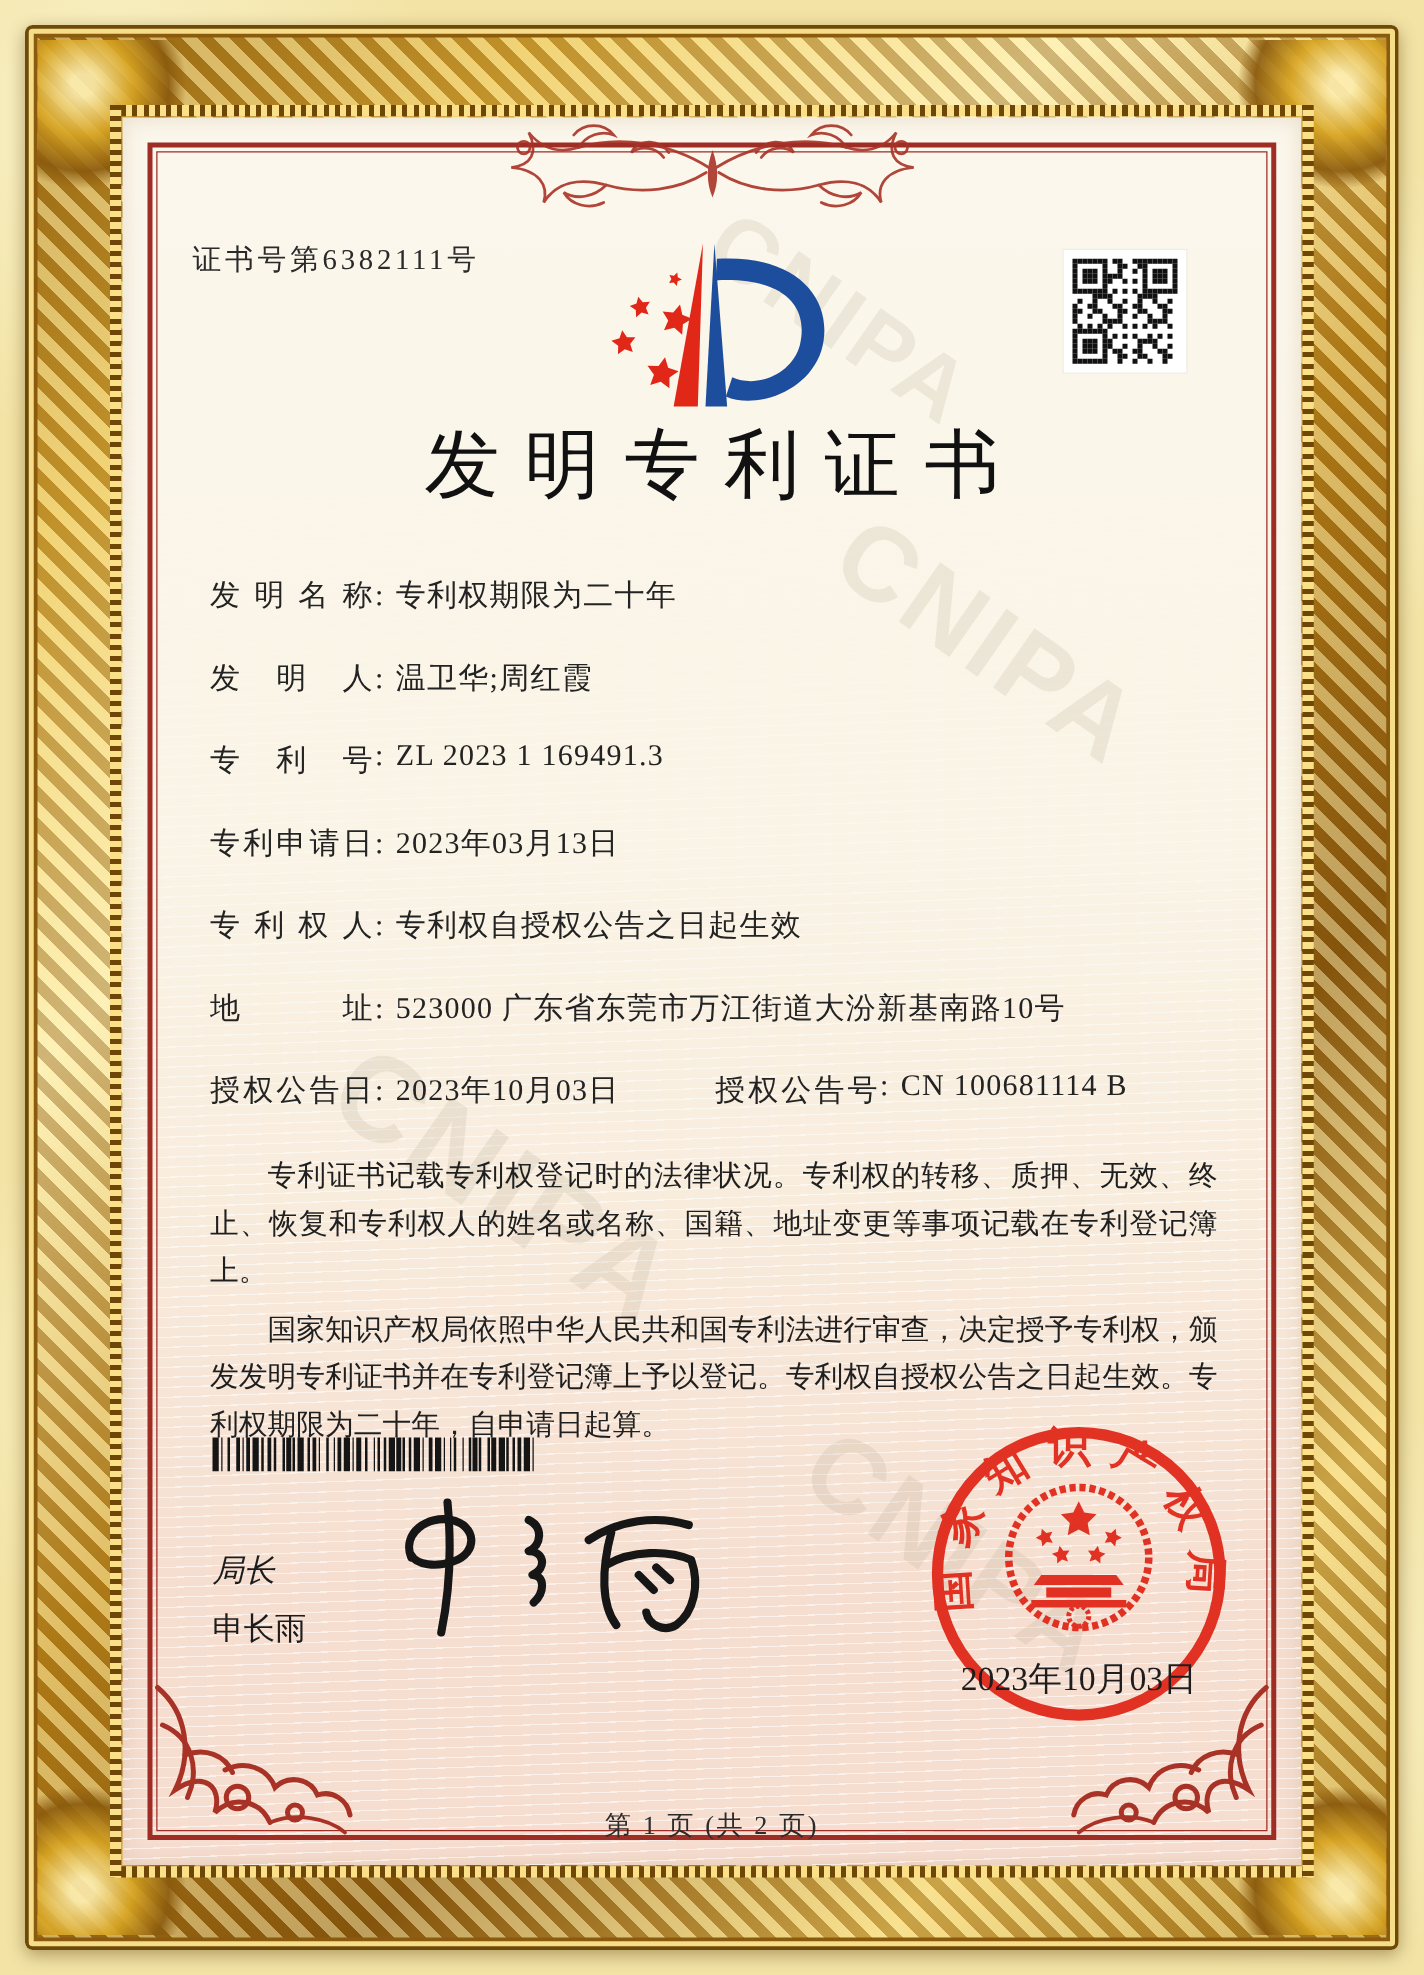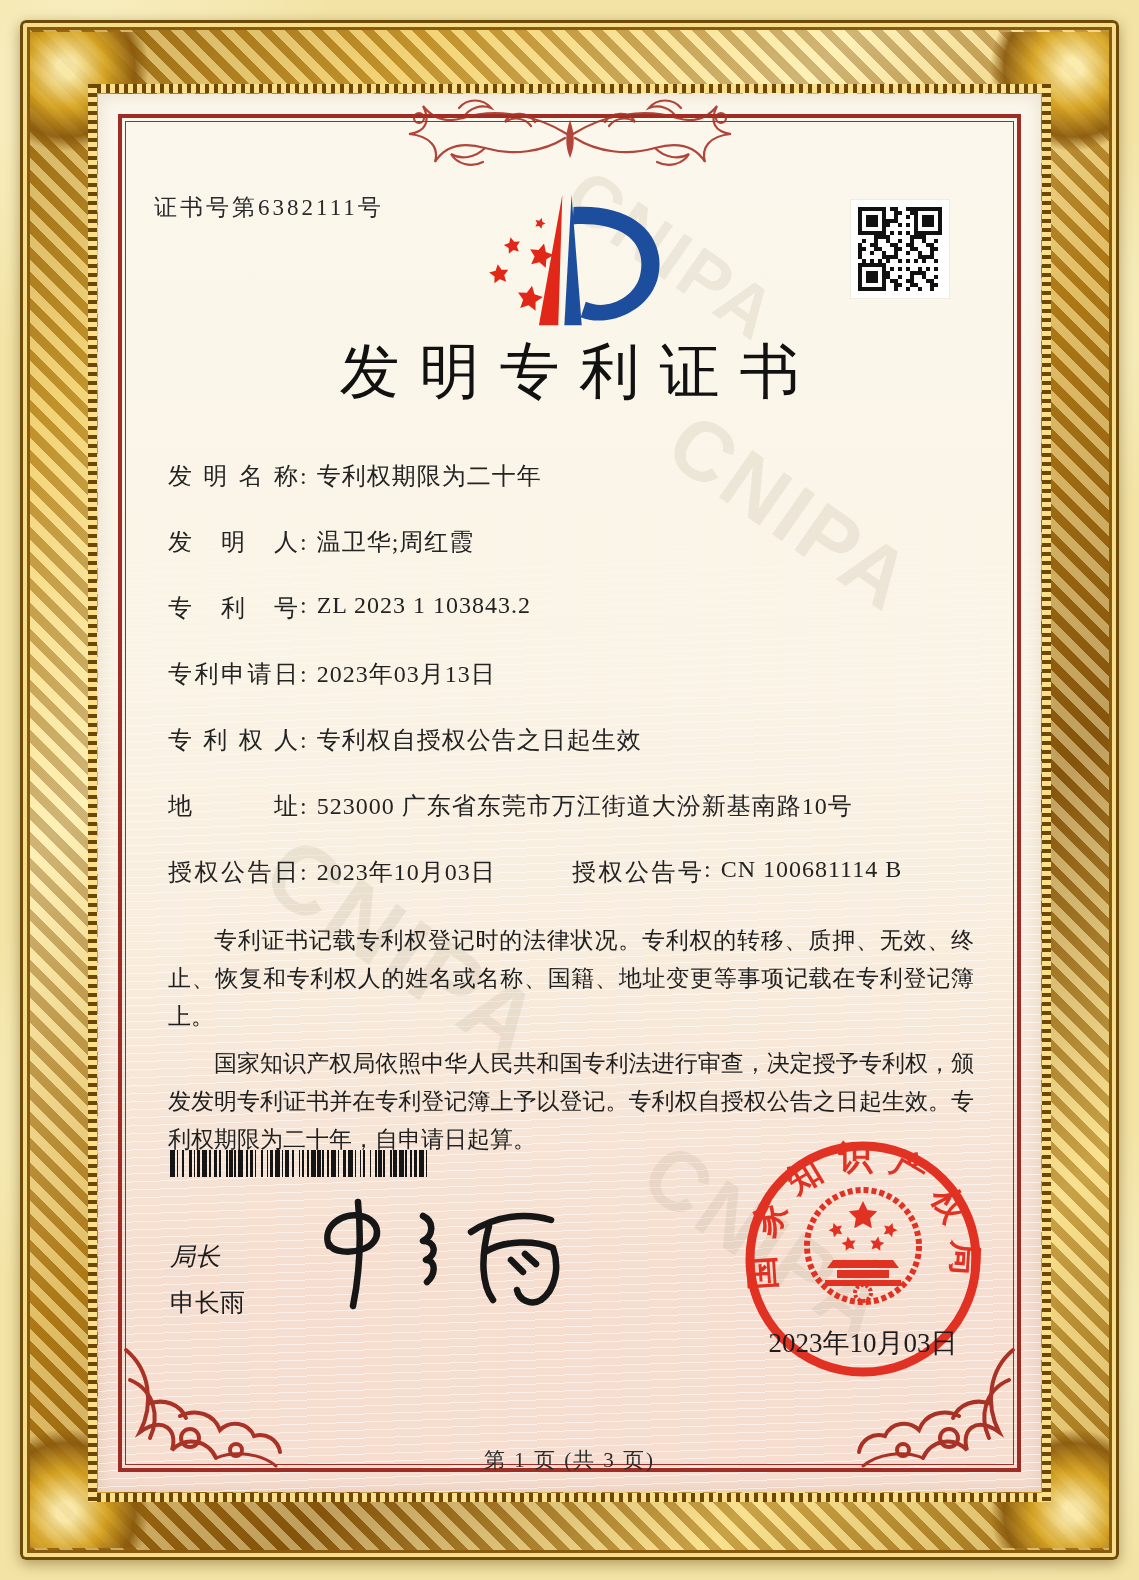--- a/index.html
+++ b/index.html
@@ -645,21 +645,21 @@
           </span><span class="fcolon">:</span><span class="fvalue">专利权期限为二十年</span></span></div>
       <div class="frow"><span><span class="flabel">
             <span>发</span>
             <span>明</span>
             <span>人</span>
           </span><span class="fcolon">:</span><span class="fvalue">温卫华;周红霞</span></span></div>
       <div class="frow"><span><span class="flabel">
             <span>专</span>
             <span>利</span>
             <span>号</span>
-          </span><span class="fcolon">:</span><span class="fvalue">ZL 2023 1 103843.2</span></span></div>
+          </span><span class="fcolon">:</span><span class="fvalue">ZL 2023 1 169491.3</span></span></div>
       <div class="frow"><span><span class="flabel">
             <span>专</span>
             <span>利</span>
             <span>申</span>
             <span>请</span>
             <span>日</span>
           </span><span class="fcolon">:</span><span class="fvalue">2023年03月13日</span></span></div>
       <div class="frow"><span><span class="flabel">
             <span>专</span>
             <span>利</span>
@@ -826,14 +826,14 @@
         <use href="#star" transform="translate(14,-2) scale(0.75) rotate(10)"></use>
         <path d="M-30,14 L30,14 L36,22 L-36,22 Z"></path>
         <path d="M-26,24 L26,24 L26,32 L-26,32 Z"></path>
         <path d="M-38,34 L38,34 L38,40 L-38,40 Z"></path>
         <circle cy="47" r="8" fill="none" stroke="#e02718" stroke-width="4" stroke-dasharray="3 2"></circle>
       </g>
       <text x="131" y="224" text-anchor="middle" fill="#111" font-size="27" letter-spacing="0" font-family="'Liberation Serif','DejaVu Serif',serif">2023年10月03日</text>
     </g>
   </svg>
 
-  <div class="footer">第 1 页 (共 3 页)</div>
+  <div class="footer">第 1 页 (共 2 页)</div>
 </div>
 
 </body></html>

